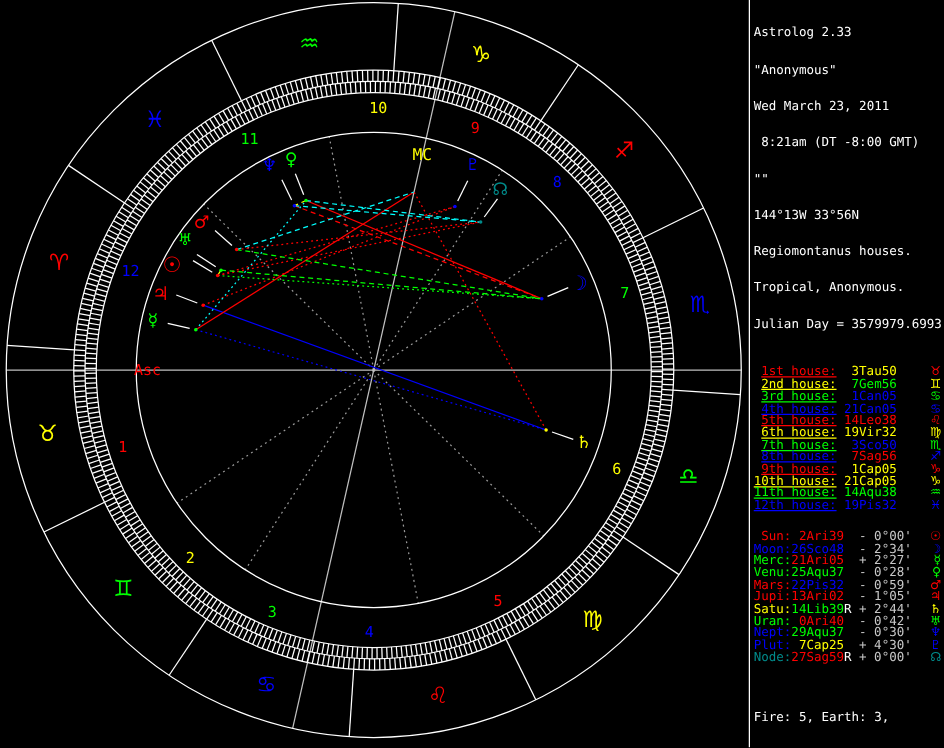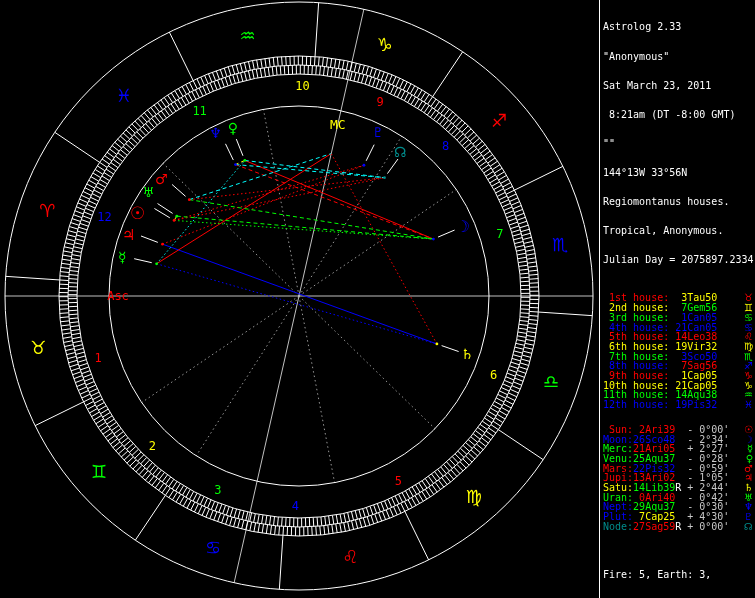--- a/index.html
+++ b/index.html
@@ -6,21 +6,21 @@
   body{width:755px;height:598px;overflow:hidden;position:relative;
        font-family:"DejaVu Sans Mono","Liberation Mono",monospace;}
   .chart-area{position:absolute;left:0;top:0;width:600px;height:598px;}
   .divider{position:absolute;left:599px;top:0;width:1px;height:598px;background:#fff;}
   .panel{position:absolute;left:600px;top:0;width:155px;height:598px;
          padding:3px 2px 0 3px;box-sizing:border-box;color:#fff;
          font-size:10px;line-height:9.7px;}
   .panel div{white-space:pre;}
   .hrow,.prow{display:flex;white-space:pre;}
   .cell{display:inline-block;white-space:pre;text-align:right;}
-  .hlab{width:11ch;}
+  .hlab{width:11ch;text-decoration:underline;}
   .hval{width:8ch;}
   .plab{width:5ch;}
   .pval{width:7ch;}
   .pret{width:1ch;text-align:left;color:#fff;}
   .poff{width:8ch;color:#c8c8c8;text-align:right;}
   .gly{flex:1;text-align:right;font-family:"DejaVu Sans",sans-serif;font-size:10px;}
   .houses-block{margin-top:9px;}
   .planets-block{margin-top:15px;}
   .stats-block{margin-top:19px;}
   svg text{user-select:none;}
@@ -878,27 +878,27 @@
         <text x="337.84274856378414" y="124.33975159050175" fill="#ffff00" font-size="13" text-anchor="middle" dominant-baseline="central" font-family="DejaVu Sans Mono, monospace">MC</text>
       </g>
     </svg>
 </div>
 <div class="divider"></div>
 
 <div class="panel">
   <div>
     <div>Astrolog 2.33</div>
     <div>"Anonymous"</div>
-    <div>Sat March 23, 2011</div>
+    <div>Wed March 23, 2011</div>
     <div> 8:21am (DT -8:00 GMT)</div>
     <div>""</div>
     <div>144°13W 33°56N</div>
     <div>Regiomontanus houses.</div>
     <div>Tropical, Anonymous.</div>
-    <div>Julian Day = 2075897.2334</div>
+    <div>Julian Day = 3579979.6993</div>
   </div>
   <div id="houses" class="houses-block"><div class="hrow"><span class="cell hlab" style="color: rgb(255, 0, 0);">1st house:</span><span class="cell hval" style="color: rgb(255, 255, 0);">3Tau50</span><span class="cell gly" style="color: rgb(255, 0, 0);">♉</span></div><div class="hrow"><span class="cell hlab" style="color: rgb(255, 255, 0);">2nd house:</span><span class="cell hval" style="color: rgb(0, 255, 0);">7Gem56</span><span class="cell gly" style="color: rgb(255, 255, 0);">♊</span></div><div class="hrow"><span class="cell hlab" style="color: rgb(0, 255, 0);">3rd house:</span><span class="cell hval" style="color: rgb(0, 0, 255);">1Can05</span><span class="cell gly" style="color: rgb(0, 255, 0);">♋</span></div><div class="hrow"><span class="cell hlab" style="color: rgb(0, 0, 255);">4th house:</span><span class="cell hval" style="color: rgb(0, 0, 255);">21Can05</span><span class="cell gly" style="color: rgb(0, 0, 255);">♋</span></div><div class="hrow"><span class="cell hlab" style="color: rgb(255, 0, 0);">5th house:</span><span class="cell hval" style="color: rgb(255, 0, 0);">14Leo38</span><span class="cell gly" style="color: rgb(255, 0, 0);">♌</span></div><div class="hrow"><span class="cell hlab" style="color: rgb(255, 255, 0);">6th house:</span><span class="cell hval" style="color: rgb(255, 255, 0);">19Vir32</span><span class="cell gly" style="color: rgb(255, 255, 0);">♍</span></div><div class="hrow"><span class="cell hlab" style="color: rgb(0, 255, 0);">7th house:</span><span class="cell hval" style="color: rgb(0, 0, 255);">3Sco50</span><span class="cell gly" style="color: rgb(0, 255, 0);">♏</span></div><div class="hrow"><span class="cell hlab" style="color: rgb(0, 0, 255);">8th house:</span><span class="cell hval" style="color: rgb(255, 0, 0);">7Sag56</span><span class="cell gly" style="color: rgb(0, 0, 255);">♐</span></div><div class="hrow"><span class="cell hlab" style="color: rgb(255, 0, 0);">9th house:</span><span class="cell hval" style="color: rgb(255, 255, 0);">1Cap05</span><span class="cell gly" style="color: rgb(255, 0, 0);">♑</span></div><div class="hrow"><span class="cell hlab" style="color: rgb(255, 255, 0);">10th house:</span><span class="cell hval" style="color: rgb(255, 255, 0);">21Cap05</span><span class="cell gly" style="color: rgb(255, 255, 0);">♑</span></div><div class="hrow"><span class="cell hlab" style="color: rgb(0, 255, 0);">11th house:</span><span class="cell hval" style="color: rgb(0, 255, 0);">14Aqu38</span><span class="cell gly" style="color: rgb(0, 255, 0);">♒</span></div><div class="hrow"><span class="cell hlab" style="color: rgb(0, 0, 255);">12th house:</span><span class="cell hval" style="color: rgb(0, 0, 255);">19Pis32</span><span class="cell gly" style="color: rgb(0, 0, 255);">♓</span></div></div>
   <div id="planets" class="planets-block"><div class="prow"><span class="cell plab" style="color: rgb(255, 0, 0);">Sun:</span><span class="cell pval" style="color: rgb(255, 0, 0);">2Ari39</span><span class="cell pret" style="color: rgb(255, 255, 255);"></span><span class="cell poff">- 0°00'</span><span class="cell gly" style="color: rgb(255, 0, 0);">☉</span></div><div class="prow"><span class="cell plab" style="color: rgb(0, 0, 255);">Moon:</span><span class="cell pval" style="color: rgb(0, 0, 255);">26Sco48</span><span class="cell pret" style="color: rgb(255, 255, 255);"></span><span class="cell poff">- 2°34'</span><span class="cell gly" style="color: rgb(0, 0, 255);">☽</span></div><div class="prow"><span class="cell plab" style="color: rgb(0, 255, 0);">Merc:</span><span class="cell pval" style="color: rgb(255, 0, 0);">21Ari05</span><span class="cell pret" style="color: rgb(255, 255, 255);"></span><span class="cell poff">+ 2°27'</span><span class="cell gly" style="color: rgb(0, 255, 0);">☿</span></div><div class="prow"><span class="cell plab" style="color: rgb(0, 255, 0);">Venu:</span><span class="cell pval" style="color: rgb(0, 255, 0);">25Aqu37</span><span class="cell pret" style="color: rgb(255, 255, 255);"></span><span class="cell poff">- 0°28'</span><span class="cell gly" style="color: rgb(0, 255, 0);">♀</span></div><div class="prow"><span class="cell plab" style="color: rgb(255, 0, 0);">Mars:</span><span class="cell pval" style="color: rgb(0, 0, 255);">22Pis32</span><span class="cell pret" style="color: rgb(255, 255, 255);"></span><span class="cell poff">- 0°59'</span><span class="cell gly" style="color: rgb(255, 0, 0);">♂</span></div><div class="prow"><span class="cell plab" style="color: rgb(255, 0, 0);">Jupi:</span><span class="cell pval" style="color: rgb(255, 0, 0);">13Ari02</span><span class="cell pret" style="color: rgb(255, 255, 255);"></span><span class="cell poff">- 1°05'</span><span class="cell gly" style="color: rgb(255, 0, 0);">♃</span></div><div class="prow"><span class="cell plab" style="color: rgb(255, 255, 0);">Satu:</span><span class="cell pval" style="color: rgb(0, 255, 0);">14Lib39</span><span class="cell pret" style="color: rgb(255, 255, 255);">R</span><span class="cell poff">+ 2°44'</span><span class="cell gly" style="color: rgb(255, 255, 0);">♄</span></div><div class="prow"><span class="cell plab" style="color: rgb(0, 255, 0);">Uran:</span><span class="cell pval" style="color: rgb(255, 0, 0);">0Ari40</span><span class="cell pret" style="color: rgb(255, 255, 255);"></span><span class="cell poff">- 0°42'</span><span class="cell gly" style="color: rgb(0, 255, 0);">♅</span></div><div class="prow"><span class="cell plab" style="color: rgb(0, 0, 255);">Nept:</span><span class="cell pval" style="color: rgb(0, 255, 0);">29Aqu37</span><span class="cell pret" style="color: rgb(255, 255, 255);"></span><span class="cell poff">- 0°30'</span><span class="cell gly" style="color: rgb(0, 0, 255);">♆</span></div><div class="prow"><span class="cell plab" style="color: rgb(0, 0, 255);">Plut:</span><span class="cell pval" style="color: rgb(255, 255, 0);">7Cap25</span><span class="cell pret" style="color: rgb(255, 255, 255);"></span><span class="cell poff">+ 4°30'</span><span class="cell gly" style="color: rgb(0, 0, 255);">♇</span></div><div class="prow"><span class="cell plab" style="color: rgb(0, 139, 139);">Node:</span><span class="cell pval" style="color: rgb(255, 0, 0);">27Sag59</span><span class="cell pret" style="color: rgb(255, 255, 255);">R</span><span class="cell poff">+ 0°00'</span><span class="cell gly" style="color: rgb(0, 139, 139);">☊</span></div></div>
   <div class="stats-block">
     <div>Fire: 5, Earth: 3,</div>
     
     
     
     
     

